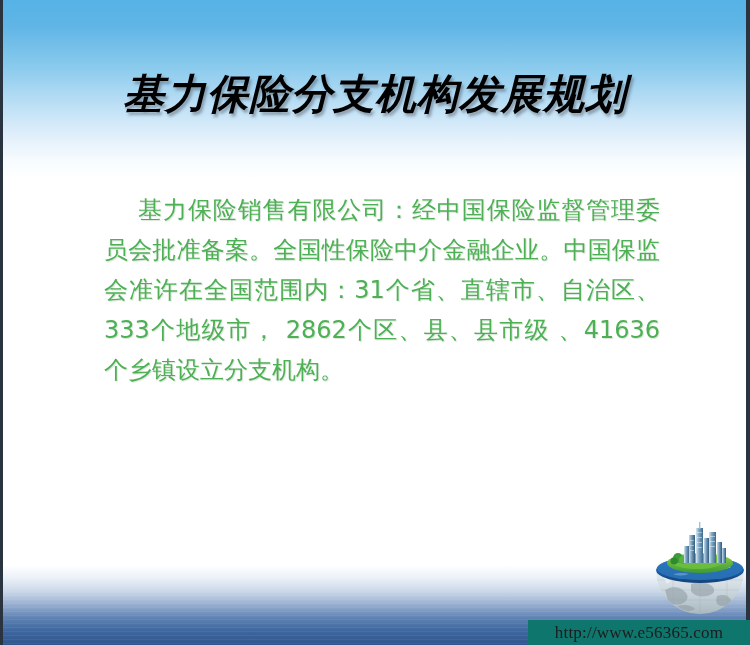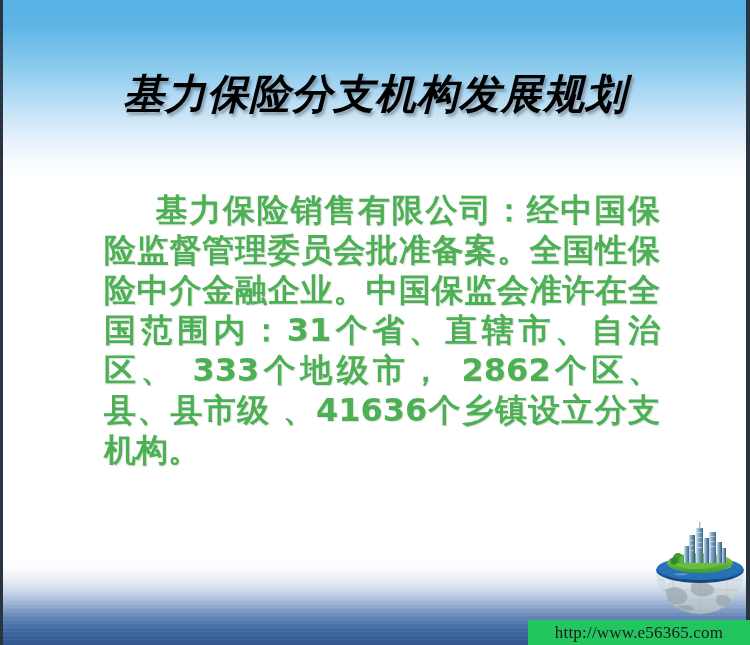--- a/index.html
+++ b/index.html
@@ -94,23 +94,23 @@
   }
 
   
   #body-text {
     position: absolute;
     left: 104px;
     top: 190px;
     width: 556px;
     z-index: 20;
     font-family: "DejaVu Sans", "Liberation Sans", sans-serif;
-    font-size: 32px;
+    font-size: 24px;
     line-height: 40px;
-    font-weight: 700;
+    font-weight: 400;
     color: #4eb055;
     text-align: justify;
     text-justify: inter-character;
     text-shadow: 1px 1px 1px rgba(120,150,120,0.28);
     white-space: pre-wrap;
     word-break: break-all;
   }
 
   
   #globe {
@@ -123,21 +123,21 @@
   }
   #globe svg { display: block; }
 
   
   #watermark {
     position: absolute;
     left: 528px;
     top: 620px;
     width: 222px;
     height: 25px;
-    background: #22c55e;
+    background: #0f766e;
     z-index: 60;
     display: flex;
     align-items: center;
     justify-content: center;
   }
   #watermark .wm-text {
     font-family: "Liberation Serif", "DejaVu Serif", serif;
     font-size: 17px;
     color: #1c1c1c;
     letter-spacing: 0.2px;

